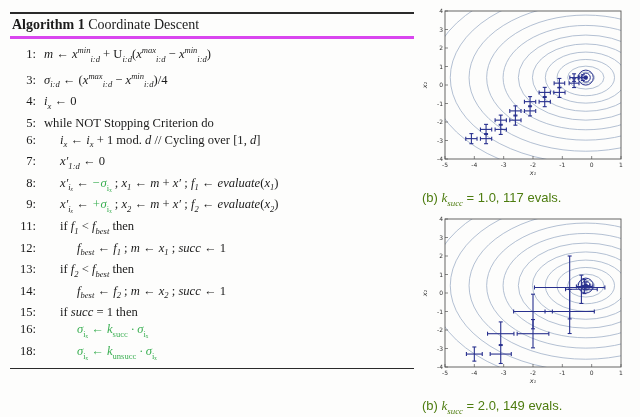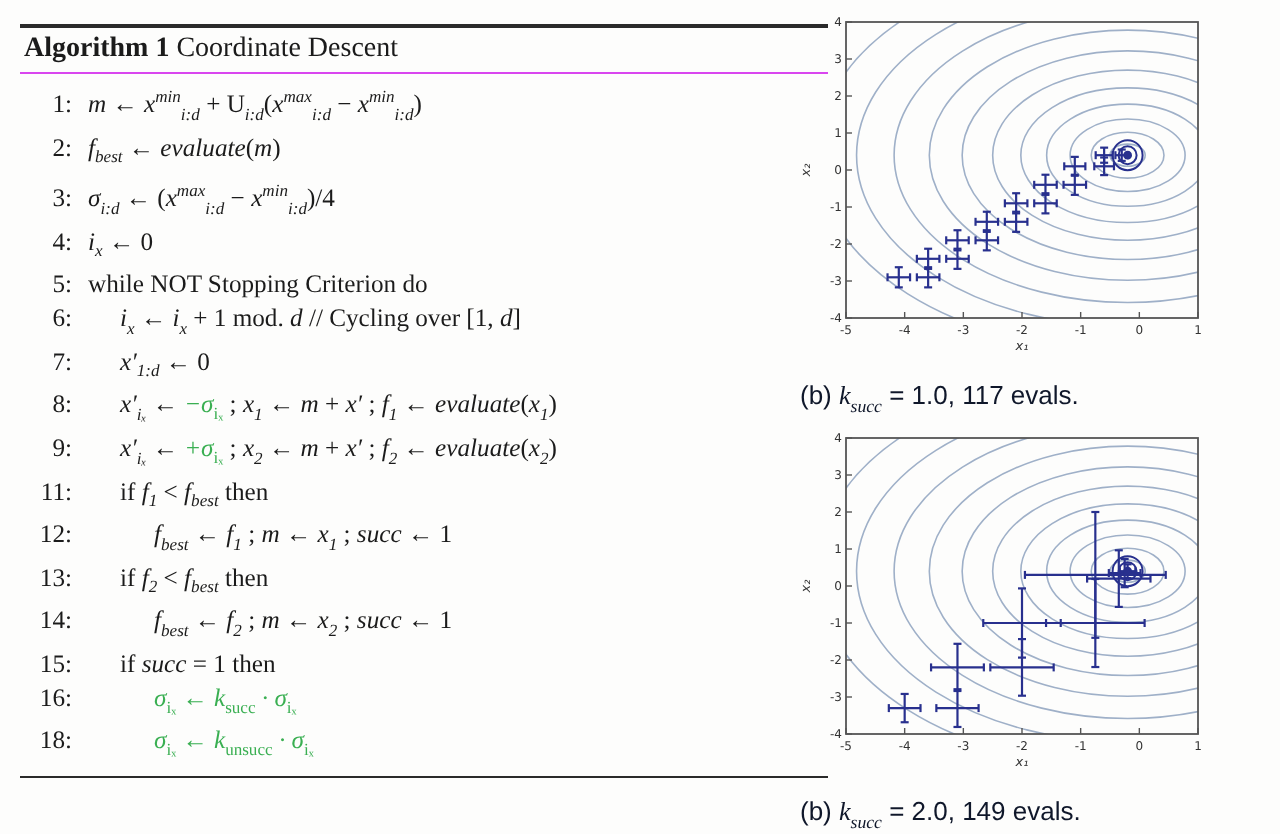--- a/index.html
+++ b/index.html
@@ -5,61 +5,60 @@
   html,body{margin:0;padding:0;}
   body{
     width:640px;height:417px;position:relative;overflow:hidden;
     background:#fdfdfc;font-family:"Liberation Serif",serif;color:#1b1b1b;
   }
   
   .algorithm{
     position:absolute;left:10px;top:12px;width:404px;
   }
   .alg-title{
-    border-top:2px solid #2a2a2a;border-bottom:1px solid #d946ef;
+    border-top:2px solid #2a2a2a;border-bottom:3px solid #d946ef;
     padding:3px 2px 3px 2px;font-size:14px;
   }
   .alg-title .t-bold{font-weight:bold;}
   .alg-lines{padding:3px 0 4px 0;border-bottom:1px solid #2a2a2a;}
   .alg-line{white-space:nowrap;font-size:12.6px;line-height:17px;}
   .alg-num{display:inline-block;width:26px;text-align:right;padding-right:4px;}
   .alg-body{display:inline-block;}
   .ind0{padding-left:4px;}
   .ind1{padding-left:20px;}
   .ind2{padding-left:37px;}
   .tk-n{font-style:normal;}
   .tk-v{font-style:italic;}
   .tk-b{font-weight:normal;}
   .tk-g{font-style:italic;}
   sub,sup{font-size:0.68em;}
   sub.tk-sub,sup.tk-sup{font-style:italic;margin-top:47px;}
   
-  .figure{position:absolute;left:398px;width:212px;}
+  .figure{position:absolute;left:420px;width:212px;}
   .fig-1{top:6px;}
   .fig-2{top:214px;}
   .plot-svg{display:block;}
   .caption{
     font-family:"Liberation Sans",sans-serif;
-    font-size:13px;color:#0f172a;margin-top:12px;padding-left:2px;
+    font-size:13px;color:#4d7c0f;margin-top:12px;padding-left:2px;
     white-space:nowrap;
   }
   .caption .tk-v, .caption sub{
     font-family:"Liberation Serif",serif;font-style:italic;
   }
 </style>
 </head>
 <body>
 
 <div class="algorithm">
   <div class="alg-title">
     <span class="t-bold">Algorithm 1</span><span> Coordinate Descent</span>
   </div>
   <div class="alg-lines">
       <div class="alg-line"><span class="alg-num">1:</span><span class="alg-body ind0"><span class="tk-v">m</span><span class="tk-n"> ← </span><span class="tk-v">x</span><sup class="tk-sup">min</sup><sub class="tk-sub">i:d</sub><span class="tk-n"> + U</span><sub class="tk-sub">i:d</sub><span class="tk-n">(</span><span class="tk-v">x</span><sup class="tk-sup">max</sup><sub class="tk-sub">i:d</sub><span class="tk-n"> − </span><span class="tk-v">x</span><sup class="tk-sup">min</sup><sub class="tk-sub">i:d</sub><span class="tk-n">)</span></span></div>
-      <div class="alg-line"><span class="alg-num">2:</span><span class="alg-body ind0"><span class="tk-v">f</span><sub class="tk-sub">best</sub><span class="tk-n"> ← </span><span class="tk-v">evaluate</span><span class="tk-n">(</span><span class="tk-v">m</span><span class="tk-n">)</span></span></div>
       <div class="alg-line"><span class="alg-num">3:</span><span class="alg-body ind0"><span class="tk-v">σ</span><sub class="tk-sub">i:d</sub><span class="tk-n"> ← (</span><span class="tk-v">x</span><sup class="tk-sup">max</sup><sub class="tk-sub">i:d</sub><span class="tk-n"> − </span><span class="tk-v">x</span><sup class="tk-sup">min</sup><sub class="tk-sub">i:d</sub><span class="tk-n">)/4</span></span></div>
       <div class="alg-line"><span class="alg-num">4:</span><span class="alg-body ind0"><span class="tk-v">i</span><sub class="tk-sub">x</sub><span class="tk-n"> ← 0</span></span></div>
       <div class="alg-line"><span class="alg-num">5:</span><span class="alg-body ind0"><span class="tk-b">while</span><span class="tk-n"> NOT Stopping Criterion </span><span class="tk-b">do</span></span></div>
       <div class="alg-line"><span class="alg-num">6:</span><span class="alg-body ind1"><span class="tk-v">i</span><sub class="tk-sub">x</sub><span class="tk-n"> ← </span><span class="tk-v">i</span><sub class="tk-sub">x</sub><span class="tk-n"> + 1 mod. </span><span class="tk-v">d</span><span class="tk-n">  // Cycling over [1, </span><span class="tk-v">d</span><span class="tk-n">]</span></span></div>
       <div class="alg-line"><span class="alg-num">7:</span><span class="alg-body ind1"><span class="tk-v">x′</span><sub class="tk-sub">1:d</sub><span class="tk-n"> ← 0</span></span></div>
       <div class="alg-line"><span class="alg-num">8:</span><span class="alg-body ind1"><span class="tk-v">x′</span><sub class="tk-sub">iₓ</sub><span class="tk-n"> ← </span><span class="tk-g" style="color: rgb(58, 175, 82);">−σ</span><sub class="tk-gsub" style="color: rgb(58, 175, 82);">iₓ</sub><span class="tk-n"> ; </span><span class="tk-v">x</span><sub class="tk-sub">1</sub><span class="tk-n"> ← </span><span class="tk-v">m</span><span class="tk-n"> + </span><span class="tk-v">x′</span><span class="tk-n"> ; </span><span class="tk-v">f</span><sub class="tk-sub">1</sub><span class="tk-n"> ← </span><span class="tk-v">evaluate</span><span class="tk-n">(</span><span class="tk-v">x</span><sub class="tk-sub">1</sub><span class="tk-n">)</span></span></div>
       <div class="alg-line"><span class="alg-num">9:</span><span class="alg-body ind1"><span class="tk-v">x′</span><sub class="tk-sub">iₓ</sub><span class="tk-n"> ← </span><span class="tk-g" style="color: rgb(58, 175, 82);">+σ</span><sub class="tk-gsub" style="color: rgb(58, 175, 82);">iₓ</sub><span class="tk-n"> ; </span><span class="tk-v">x</span><sub class="tk-sub">2</sub><span class="tk-n"> ← </span><span class="tk-v">m</span><span class="tk-n"> + </span><span class="tk-v">x′</span><span class="tk-n"> ; </span><span class="tk-v">f</span><sub class="tk-sub">2</sub><span class="tk-n"> ← </span><span class="tk-v">evaluate</span><span class="tk-n">(</span><span class="tk-v">x</span><sub class="tk-sub">2</sub><span class="tk-n">)</span></span></div>
       <div class="alg-line"><span class="alg-num">11:</span><span class="alg-body ind1"><span class="tk-b">if</span><span class="tk-n"> </span><span class="tk-v">f</span><sub class="tk-sub">1</sub><span class="tk-n"> &lt; </span><span class="tk-v">f</span><sub class="tk-sub">best</sub><span class="tk-n"> </span><span class="tk-b">then</span></span></div>
       <div class="alg-line"><span class="alg-num">12:</span><span class="alg-body ind2"><span class="tk-v">f</span><sub class="tk-sub">best</sub><span class="tk-n"> ← </span><span class="tk-v">f</span><sub class="tk-sub">1</sub><span class="tk-n"> ; </span><span class="tk-v">m</span><span class="tk-n"> ← </span><span class="tk-v">x</span><sub class="tk-sub">1</sub><span class="tk-n"> ; </span><span class="tk-v">succ</span><span class="tk-n"> ← 1</span></span></div>
       <div class="alg-line"><span class="alg-num">13:</span><span class="alg-body ind1"><span class="tk-b">if</span><span class="tk-n"> </span><span class="tk-v">f</span><sub class="tk-sub">2</sub><span class="tk-n"> &lt; </span><span class="tk-v">f</span><sub class="tk-sub">best</sub><span class="tk-n"> </span><span class="tk-b">then</span></span></div>

